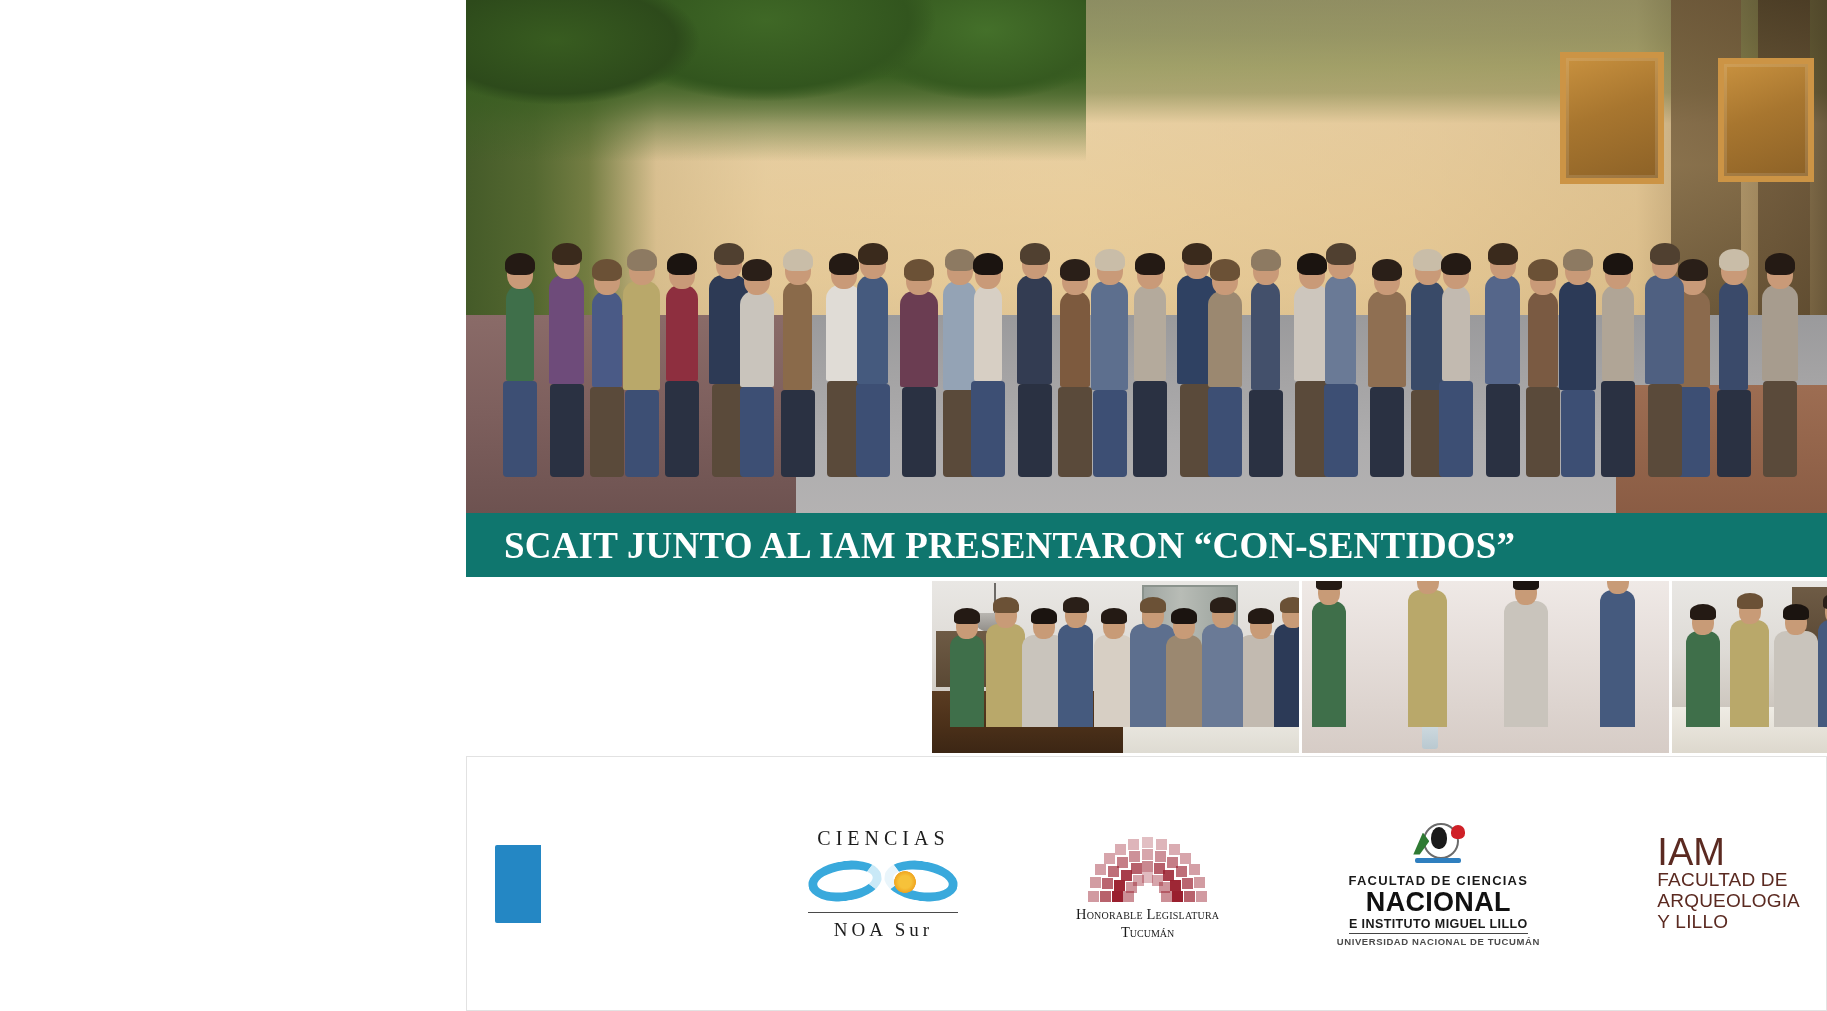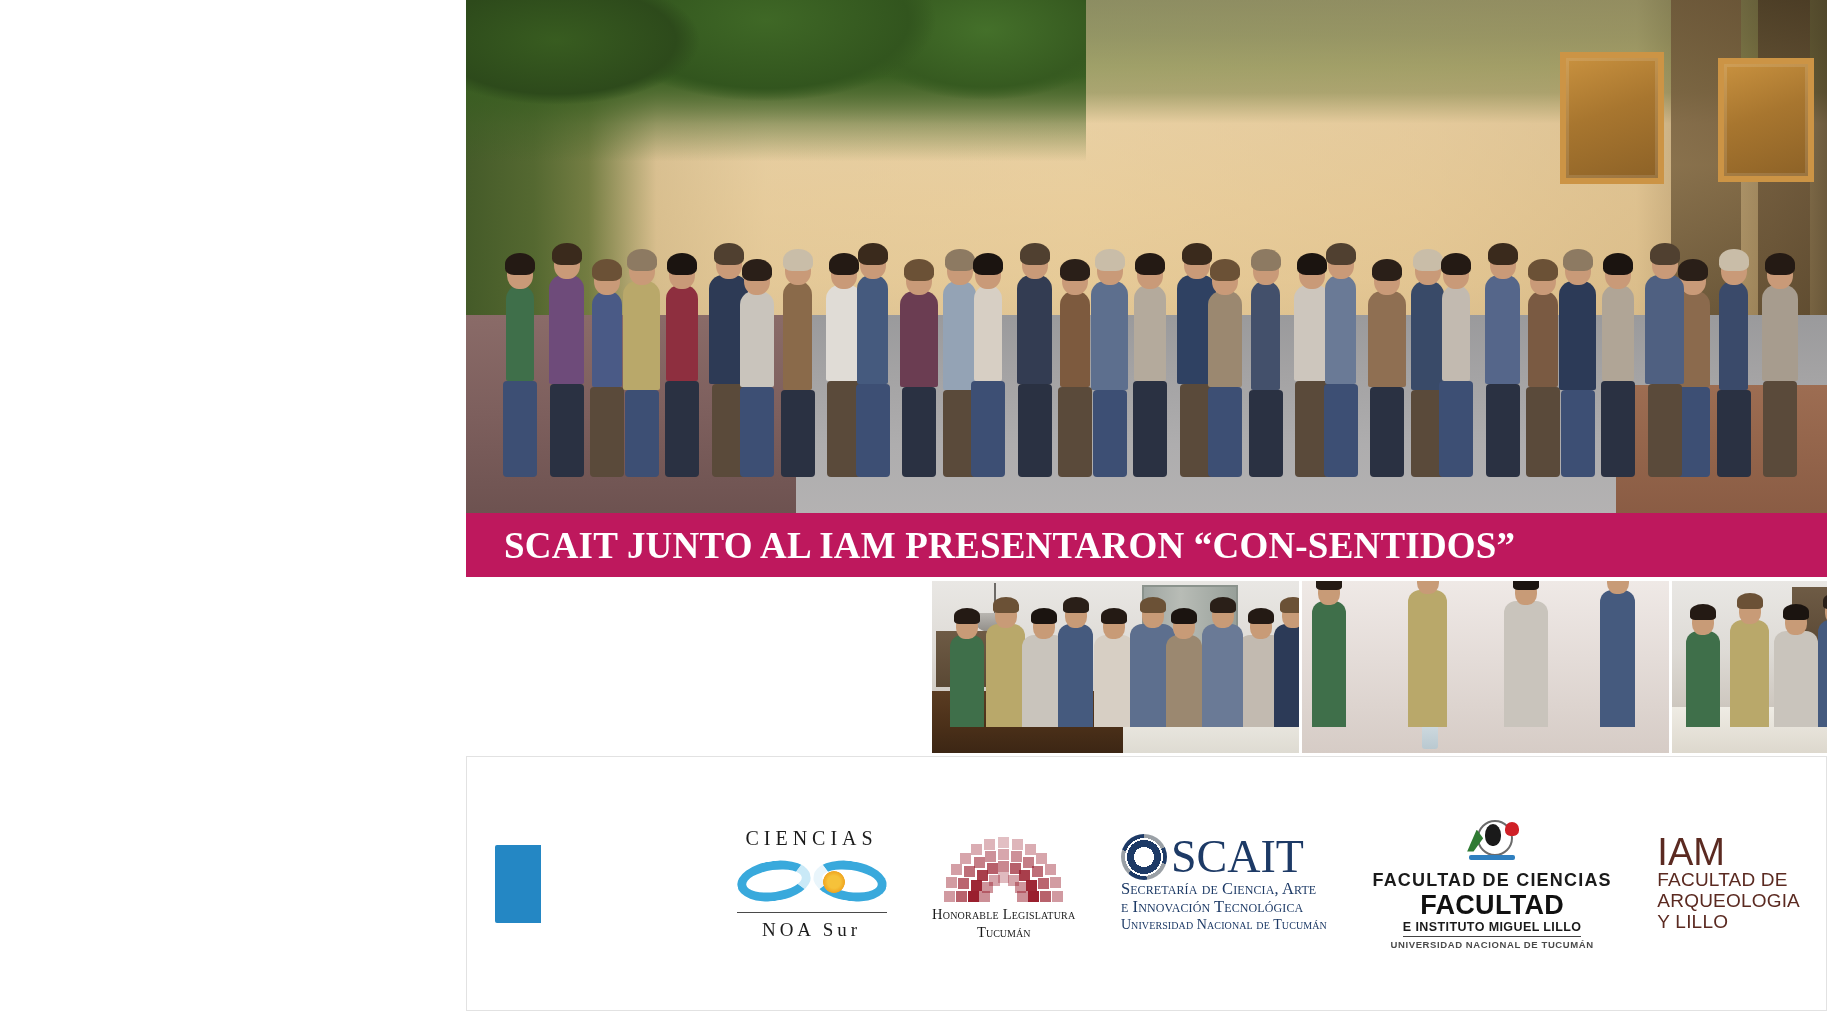--- a/index.html
+++ b/index.html
@@ -134,21 +134,21 @@
     border-radius: 4px;
   }
 
   
   .title-banner {
     position: absolute;
     left: 466px;
     top: 513px;
     width: 1361px;
     height: 64px;
-    background: #be185d;
+    background: #0f766e;
     display: flex;
     align-items: center;
   }
   .title-text {
     color: #ffffff;
     font-family: "Liberation Serif", serif;
     font-weight: bold;
     font-size: 37px;
     letter-spacing: .2px;
     padding-left: 38px;
@@ -438,21 +438,21 @@
   .nat-water {
     position: absolute;
     left: 6px; bottom: 8px;
     width: 46px; height: 5px;
     background: #2f7fbf;
     border-radius: 2px;
   }
   .nat-l1 {
     font-family: "Liberation Sans", sans-serif;
     font-weight: bold;
-    font-size: 18px;
+    font-size: 13px;
     letter-spacing: 1.2px;
     color: #1a1a1a;
   }
   .nat-l2 {
     font-family: "Liberation Sans", sans-serif;
     font-weight: bold;
     font-size: 27px;
     letter-spacing: .3px;
     color: #111111;
     line-height: 1;
@@ -854,40 +854,31 @@
           <span style="left: 44px; top: 48.0455px; opacity: 0.40375;"></span>
           <span style="left: 53.5px; top: 45.5px; opacity: 0.3075;"></span>
           <span style="left: 63px; top: 48.0455px; opacity: 0.40375;"></span>
           <span style="left: 69.9545px; top: 55px; opacity: 0.47421;"></span>
           <span style="left: 72.5px; top: 64.5px; opacity: 0.5;"></span>
         </div>
       <div class="leg-t1">Honorable Legislatura</div>
       <div class="leg-t2">Tucumán</div>
     </div>
 
-    <div class="logo" style="align-items:flex-start;">
-      <div class="scait-top">
-        <div class="scait-mark"></div>
-        <div class="scait-word">SCAIT</div>
-      </div>
-      <div class="scait-l1">Secretaría de Ciencia, Arte</div>
-      <div class="scait-l2">e Innovación Tecnológica</div>
-      <div class="scait-l3">Universidad Nacional de Tucumán</div>
-    </div>
 
     <div class="logo">
       <div class="nat-mark">
         <div class="nat-globe"></div>
         <div class="nat-bird"></div>
         <div class="nat-leaf"></div>
         <div class="nat-flower"></div>
         <div class="nat-water"></div>
       </div>
       <div class="nat-l1">FACULTAD DE CIENCIAS</div>
-      <div class="nat-l2">FACULTAD</div>
+      <div class="nat-l2">NACIONAL</div>
       <div class="nat-l3">E INSTITUTO MIGUEL LILLO</div>
       <div class="nat-l4">UNIVERSIDAD NACIONAL DE TUCUMÁN</div>
     </div>
 
     <div class="logo iam-box">
       <div class="iam-word">IAM</div>
       <div class="iam-sub">FACULTAD DE</div>
       <div class="iam-sub">ARQUEOLOGIA</div>
       <div class="iam-sub">Y LILLO</div>
     </div>

